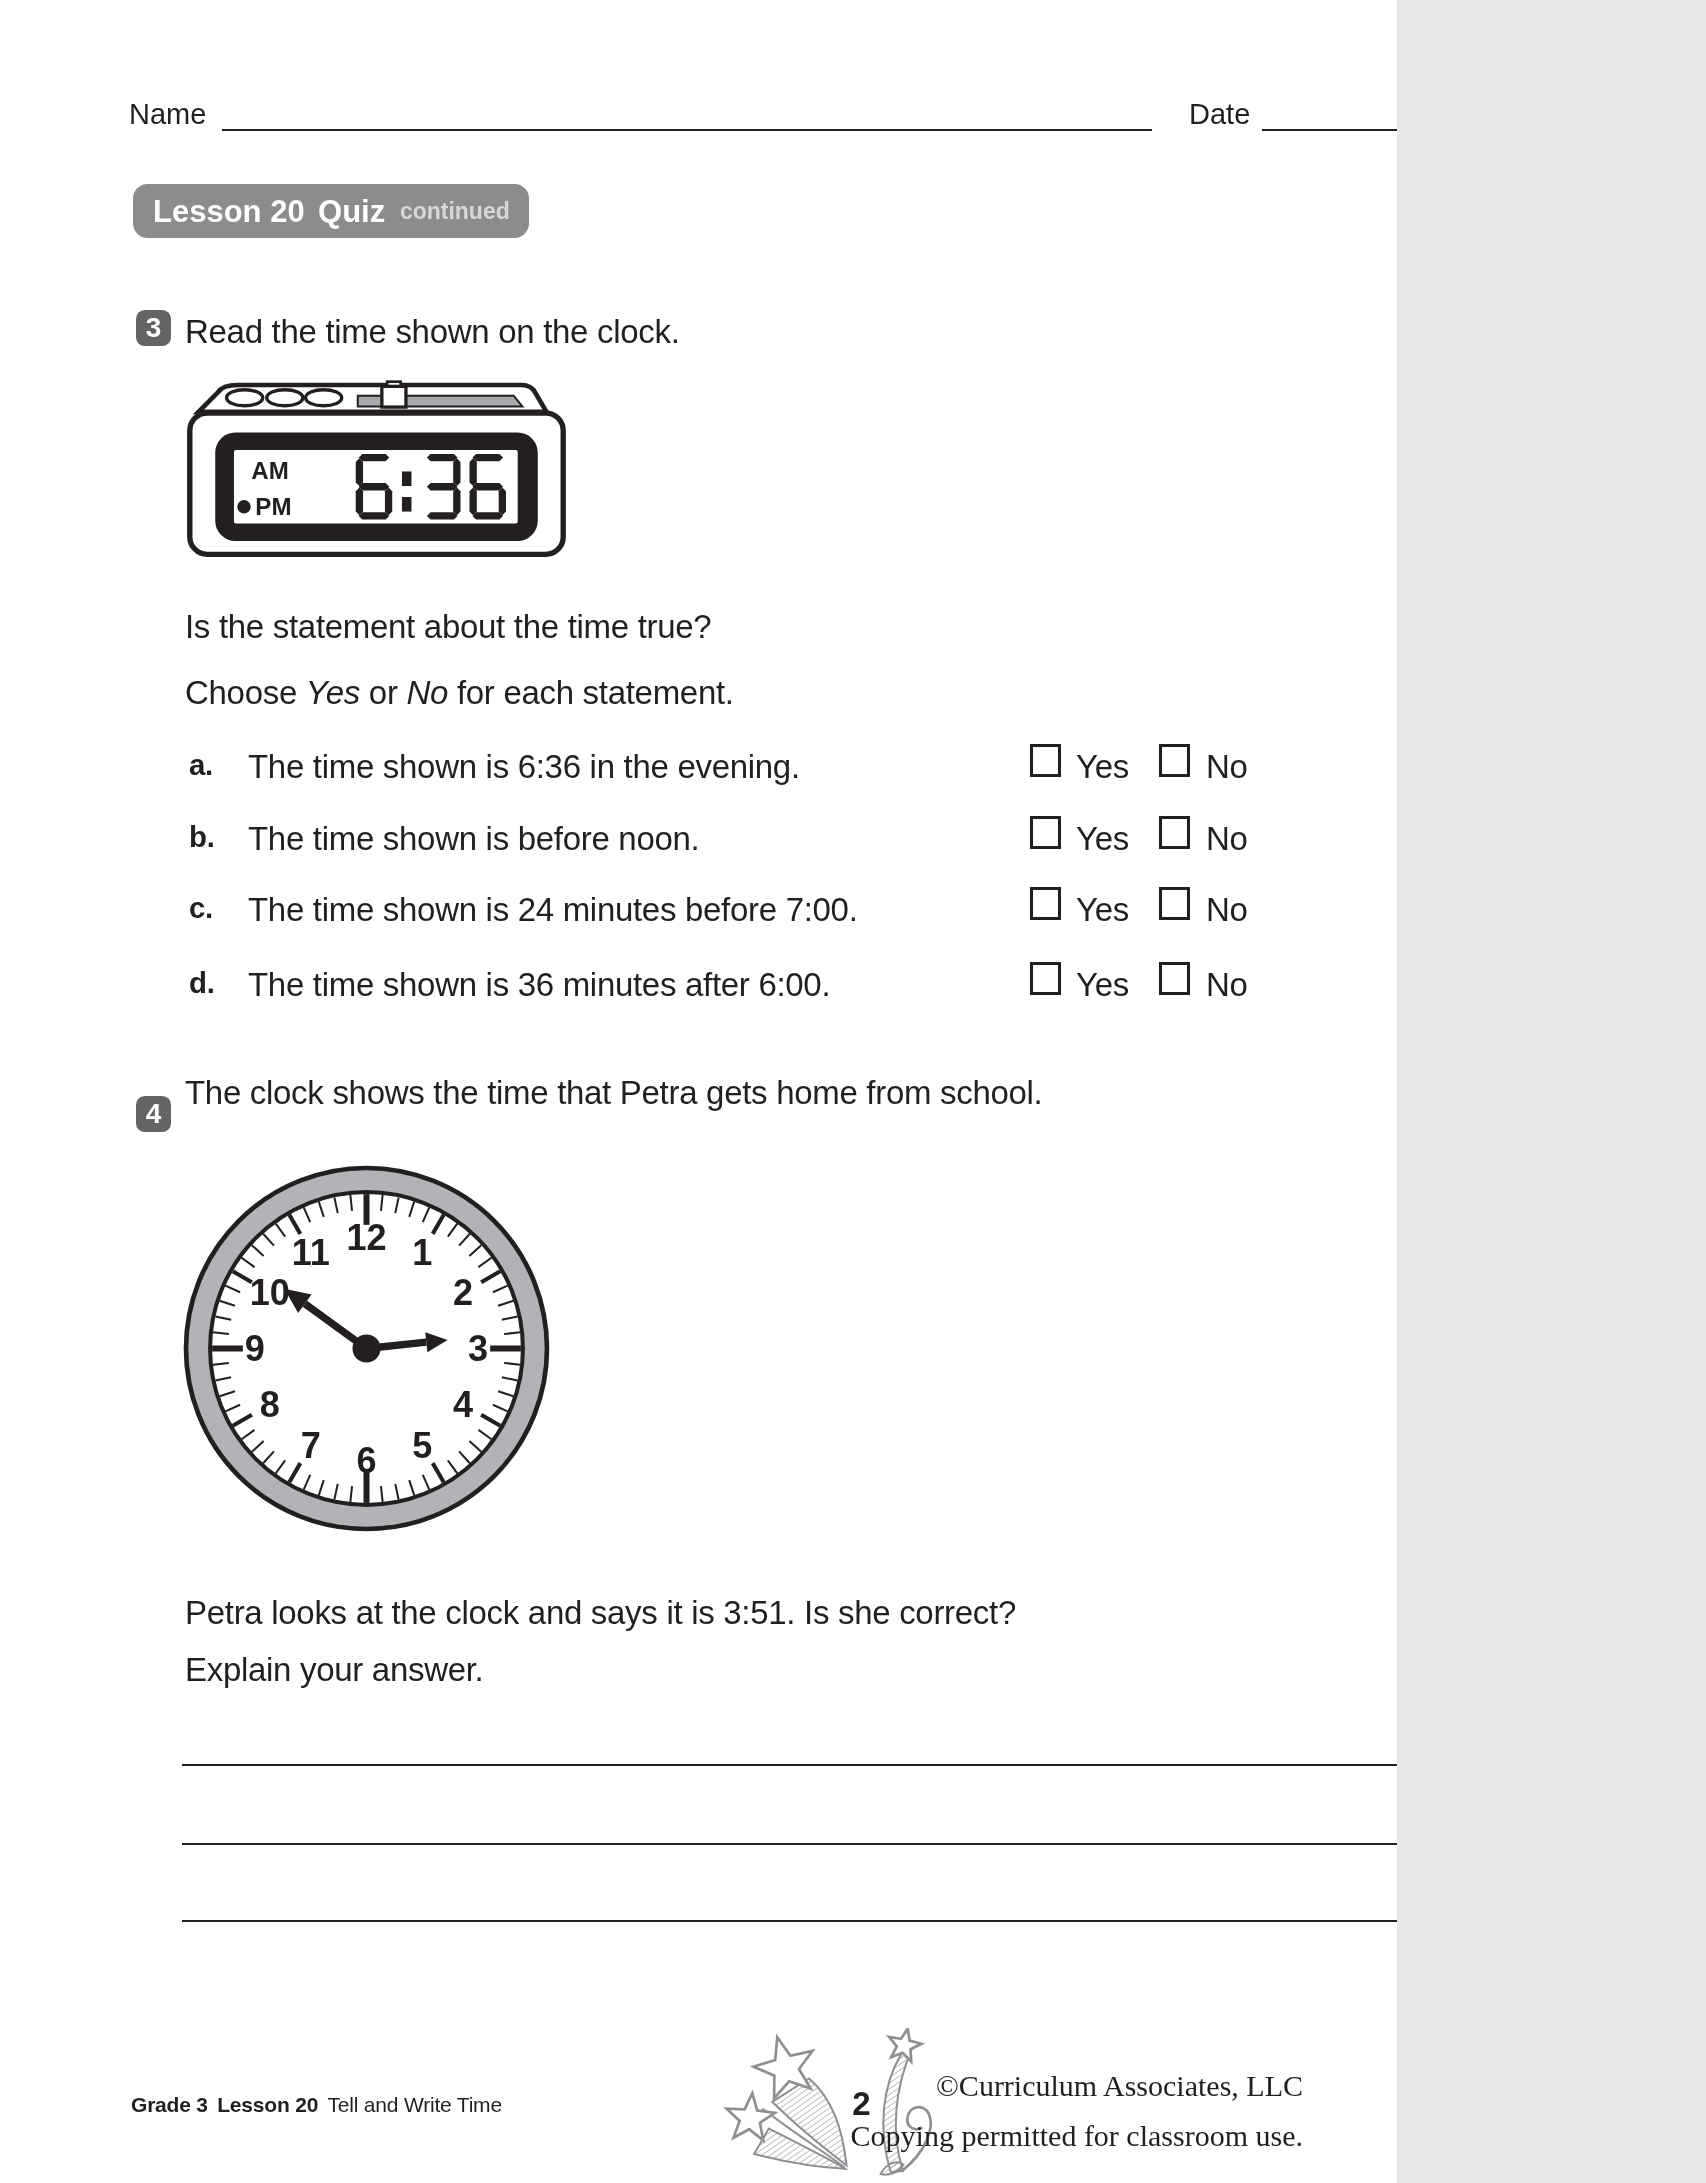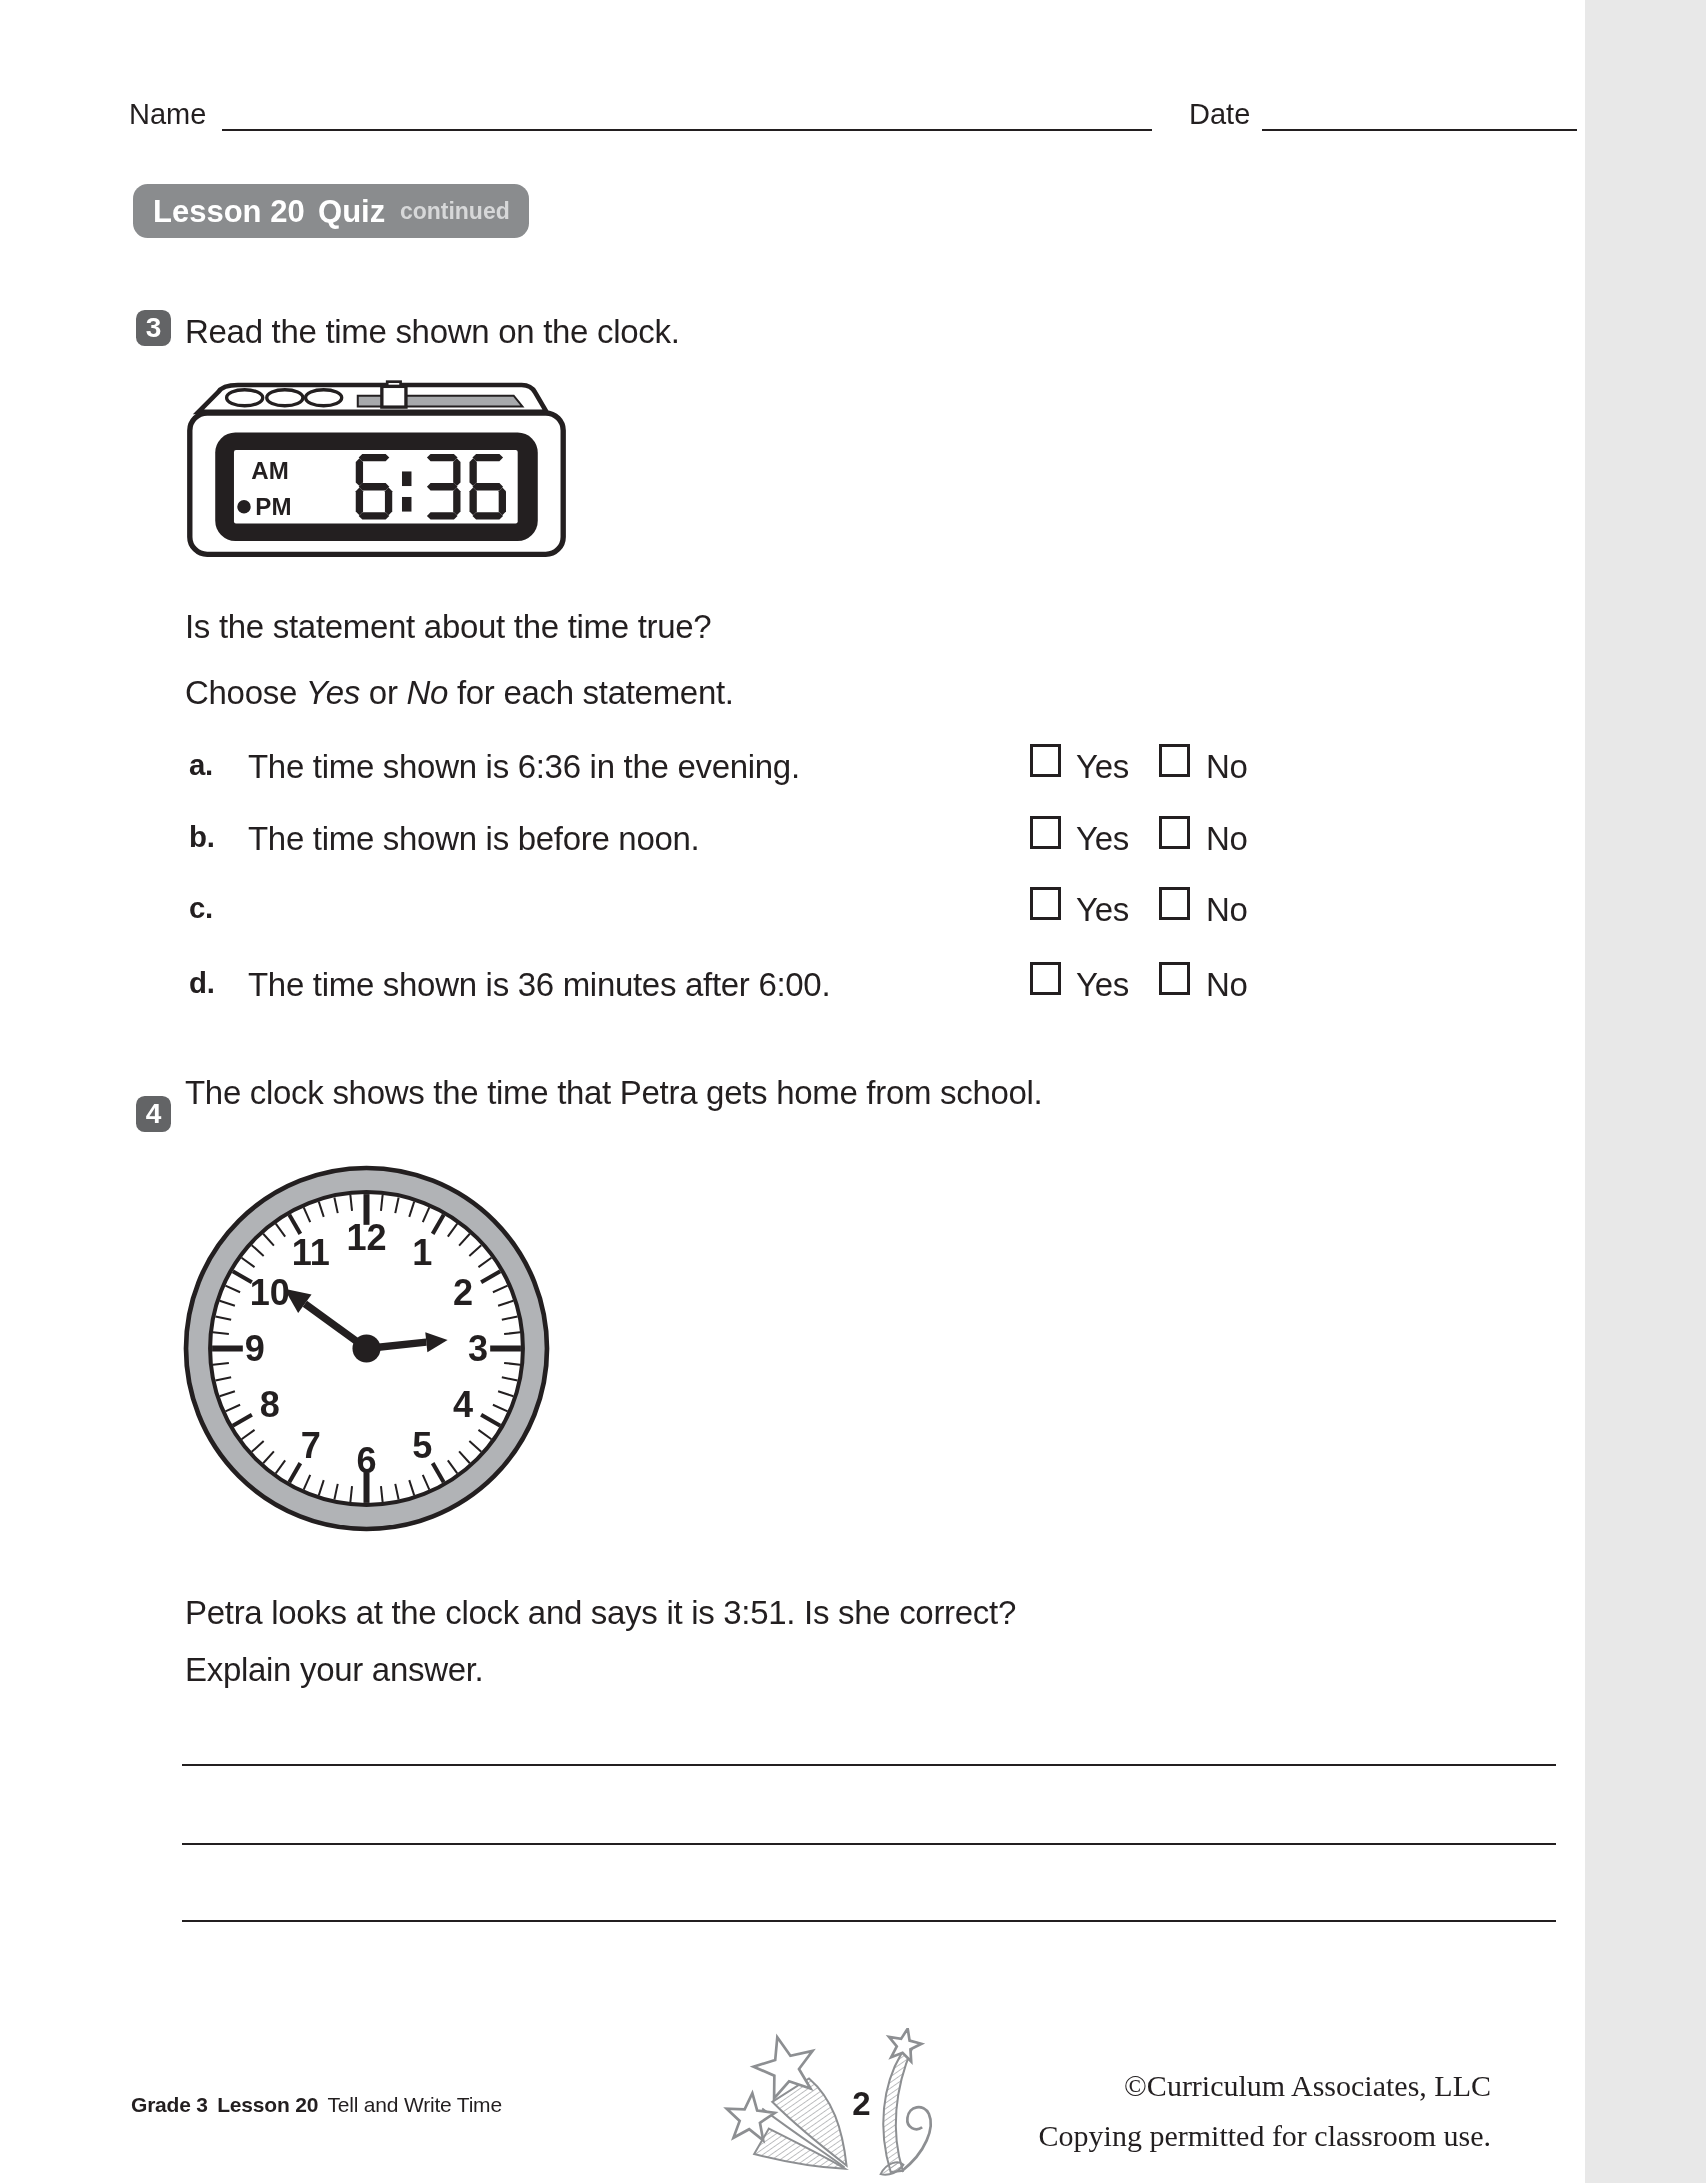--- a/index.html
+++ b/index.html
@@ -1,16 +1,16 @@
 <!DOCTYPE html>
 <html style="font-size:10.7px"><head>
 <meta charset="utf-8">
 <style>
   html,body{margin:0;padding:0;background:#e8e8e8;}
-  .page{position:relative;width:1585px;height:2183px;background:#ffffff;
+  .page{position:relative;width:1397px;height:2183px;background:#ffffff;
         font-family:"Liberation Sans",sans-serif;color:#231f20;overflow:hidden;}
   .abs{position:absolute;line-height:1;}
   .txt{font-size:33px;letter-spacing:-0.3px;}
 
   
   .hdr-label{font-size:29px;}
   .rule{position:absolute;height:0;border-bottom:2.7px solid #231f20;}
   #name-label{left:129px;top:100px;}
   #name-line{left:222px;top:129px;width:930px;}
   #date-label{left:1189px;top:100px;}
@@ -142,20 +142,21 @@
   <div class="stmt-row" style="top:820px;">
     <span class="ltr txt">b.</span>
     <span class="stxt txt">The time shown is before noon.</span>
     <div class="cbox ybox"></div>
     <span class="ylab txt">Yes</span>
     <div class="cbox nbox"></div>
     <span class="nlab txt">No</span>
   </div>
   <div class="stmt-row" style="top:891px;">
     <span class="ltr txt">c.</span>
+    <span class="stxt txt">The time shown is 24 minutes before 7:00.</span>
     <div class="cbox ybox"></div>
     <span class="ylab txt">Yes</span>
     <div class="cbox nbox"></div>
     <span class="nlab txt">No</span>
   </div>
   <div class="stmt-row" style="top:966px;">
     <span class="ltr txt">d.</span>
     <span class="stxt txt">The time shown is 36 minutes after 6:00.</span>
     <div class="cbox ybox"></div>
     <span class="ylab txt">Yes</span>

